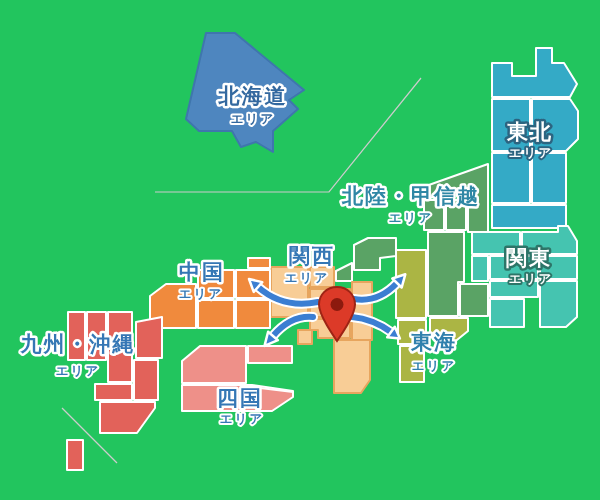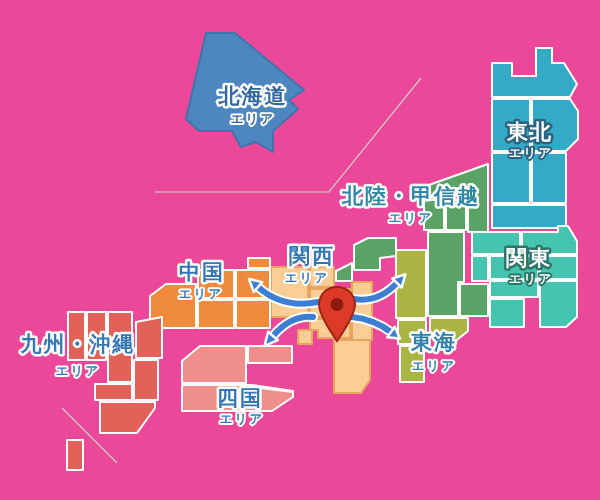--- a/index.html
+++ b/index.html
@@ -1,16 +1,16 @@
 <!DOCTYPE html>
 <html><head>
 <meta charset="utf-8">
 <style>
   html,body{margin:0;padding:0;background:#fcfcfc;}
-  .stage{position:relative;width:600px;height:500px;background:#ec4899;overflow:hidden;
+  .stage{position:relative;width:600px;height:500px;background:#22c55e;overflow:hidden;
          font-family:"Liberation Sans",sans-serif;}
   svg{display:block;}
   .region polygon,.region path{stroke-width:2;stroke-linejoin:round;}
   .region line{stroke:#ffffff;stroke-width:2;}
   text{font-family:"Liberation Sans",sans-serif;font-weight:bold;text-anchor:middle;
        paint-order:stroke fill;stroke-linejoin:round;stroke-linecap:round;}
   .lbl-main{font-size:21px;letter-spacing:2px;stroke-width:5px;}
   .lbl-sub{font-size:12.5px;letter-spacing:2px;stroke-width:4px;}
   .divider{fill:none;stroke-width:1.2;}
   .arrow-casing{fill:none;stroke:#ffffff;stroke-width:10;stroke-linecap:round;}

